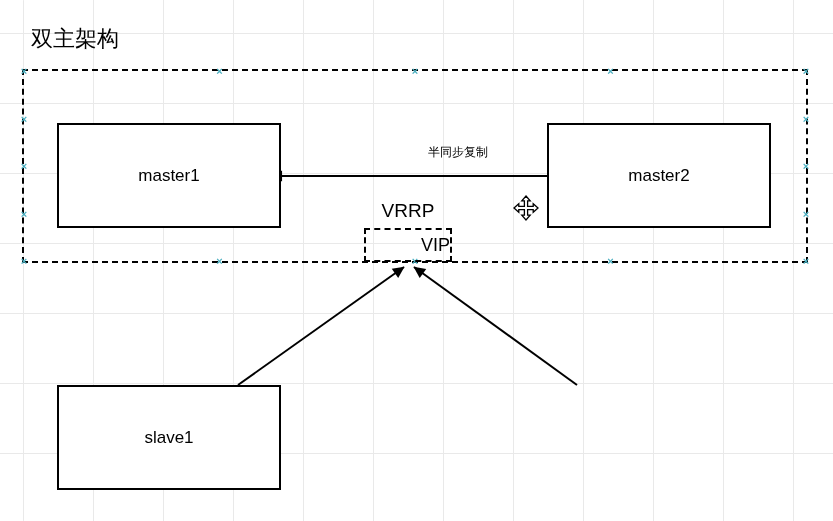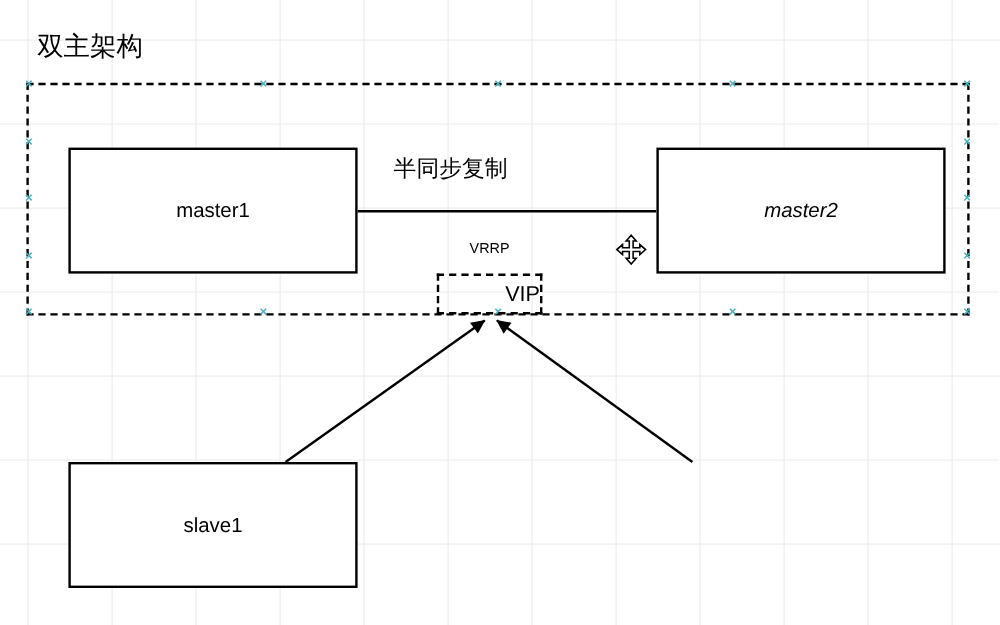--- a/index.html
+++ b/index.html
@@ -26,42 +26,42 @@
   .selection-box{
     position:absolute;left:22px;top:69px;width:786px;height:194px;
     border:2px dashed #000;box-sizing:border-box;
   }
   .handle{
     position:absolute;transform:translate(-50%,-50%);
     font-size:11px;font-weight:bold;line-height:1;
     user-select:none;cursor:crosshair;
   }
   .node{
-    position:absolute;width:241px;height:105px;box-sizing:border-box;
+    position:absolute;width:224px;height:105px;box-sizing:border-box;
     border:2px solid #000;background:#fff;
     display:flex;align-items:center;justify-content:center;
     font-size:17px;color:#000;
   }
   .node-master1{left:57px;top:123px;}
-  .node-master2{left:547px;top:123px;font-style:italic;}
+  .node-master2{left:547px;top:123px;}
   .node-slave1{left:57px;top:385px;}
   .node-slave2{left:547px;top:385px;}
   .node-vip{
     position:absolute;left:364px;top:228px;width:88px;height:34px;
     box-sizing:border-box;border:2px dashed #000;background:transparent;
     display:flex;align-items:center;justify-content:flex-end;
     font-size:18px;color:#000;
   }
   .vrrp-label{
     position:absolute;left:347px;top:200px;width:122px;
-    text-align:center;font-size:12px;color:#000;
+    text-align:center;font-size:19px;color:#000;
   }
   .edge-label{
-    position:absolute;left:328px;top:128px;width:160px;
-    text-align:left;font-size:19px;color:#000;white-space:nowrap;
+    position:absolute;left:328px;top:144px;width:160px;
+    text-align:right;font-size:12px;color:#000;white-space:nowrap;
   }
   .edges-layer{
     position:absolute;left:0;top:0;width:833px;height:521px;
     pointer-events:none;
   }
   .edges-layer path{pointer-events:stroke;}
   .move-cursor{
     position:absolute;left:512px;top:194px;width:28px;height:28px;
     pointer-events:none;
   }

